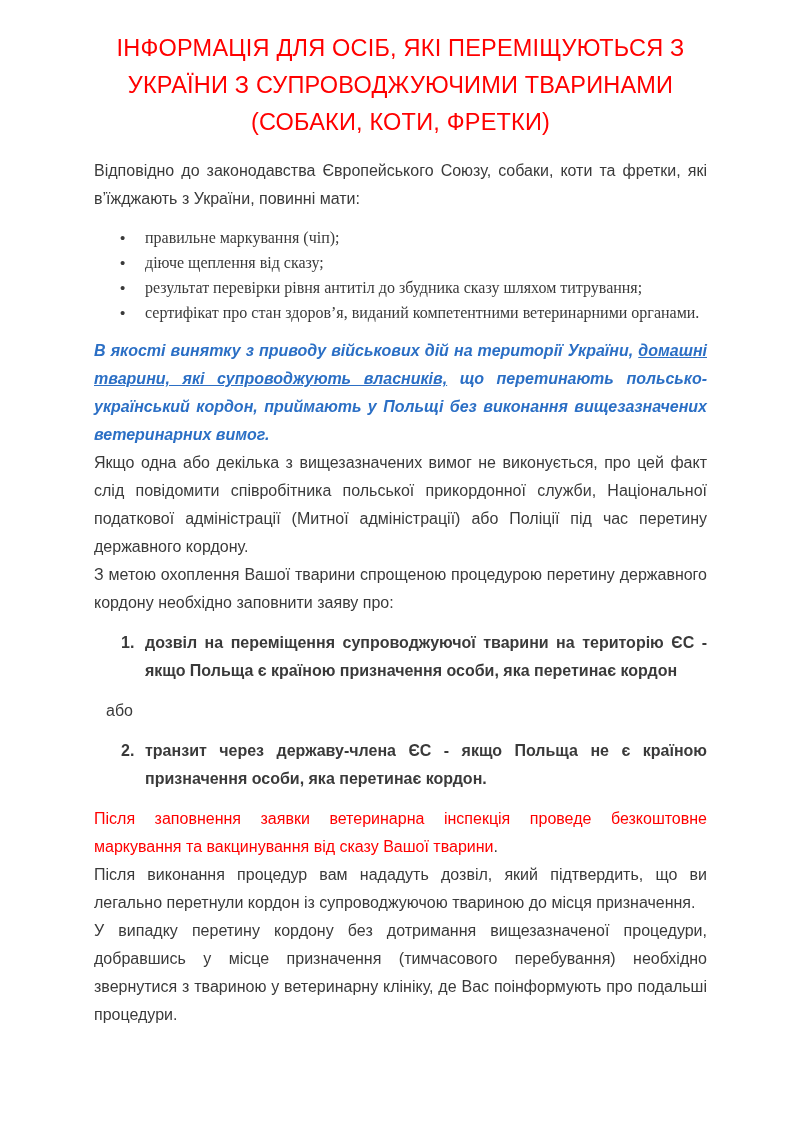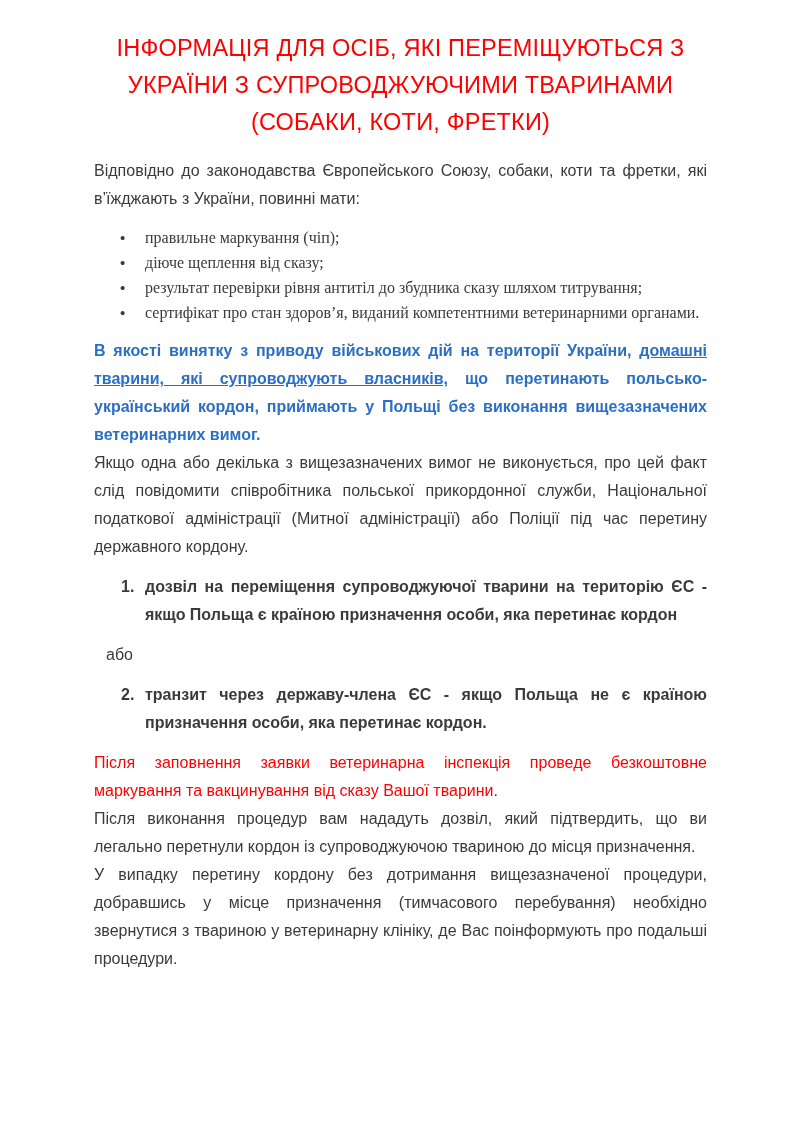--- a/index.html
+++ b/index.html
@@ -47,20 +47,21 @@
   .bullet{
     flex:0 0 51px;
     box-sizing:border-box;
     padding-left:26px;
     font-size:15px;
   }
   .li-text{flex:1;text-align:justify;font-family:Liberation Serif, serif;}
   .exception{
     color:var(--accent-blue);
     font-weight:700;
+    font-style:italic;
   }
   .exception .u{text-decoration:underline;}
   .num-item{
     display:flex;
     margin:12px 0;
     font-weight:700;
     line-height:28px;
   }
   .num{
     flex:0 0 51px;
@@ -104,20 +105,21 @@
     <li>
       <span class="bullet">•</span>
       <span class="li-text">сертифікат про стан здоров’я, виданий компетентними ветеринарними органами.</span>
     </li>
   </ul>
 
   <p class="para exception"><span>В якості винятку з приводу військових дій на території України, </span><span class="u">домашні тварини, які супроводжують власників,</span><span> що перетинають польсько-український кордон, приймають у Польщі без виконання вищезазначених ветеринарних вимог.</span></p>
 
   <p class="para">Якщо одна або декілька з вищезазначених вимог не виконується, про цей факт слід повідомити співробітника польської прикордонної служби, Національної податкової адміністрації (Митної адміністрації) або Поліції під час перетину державного кордону.</p>
 
+  <p class="para">З метою охоплення Вашої тварини спрощеною процедурою перетину державного кордону необхідно заповнити заяву про:</p>
 
   <div class="num-item">
     <span class="num">1.</span>
     <span class="num-text">дозвіл на переміщення супроводжуючої тварини на територію ЄС - якщо Польща є країною призначення особи, яка перетинає кордон</span>
   </div>
 
   <p class="connector">або</p>
 
   <div class="num-item">
     <span class="num">2.</span>

